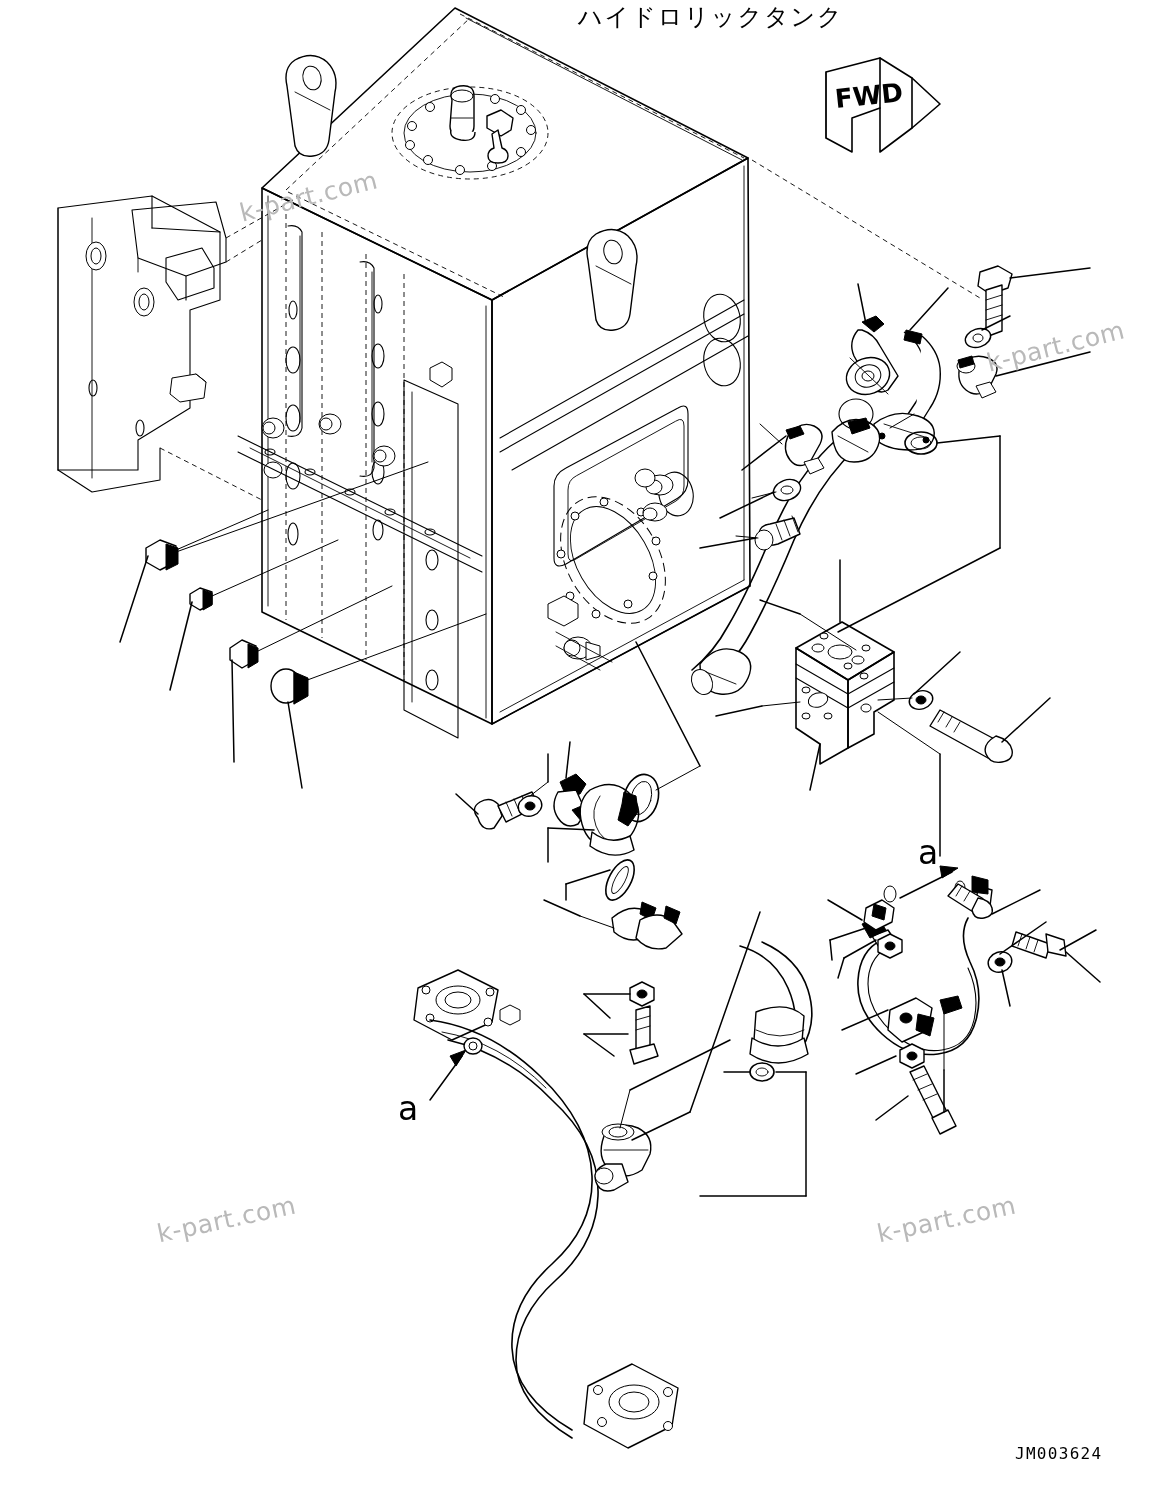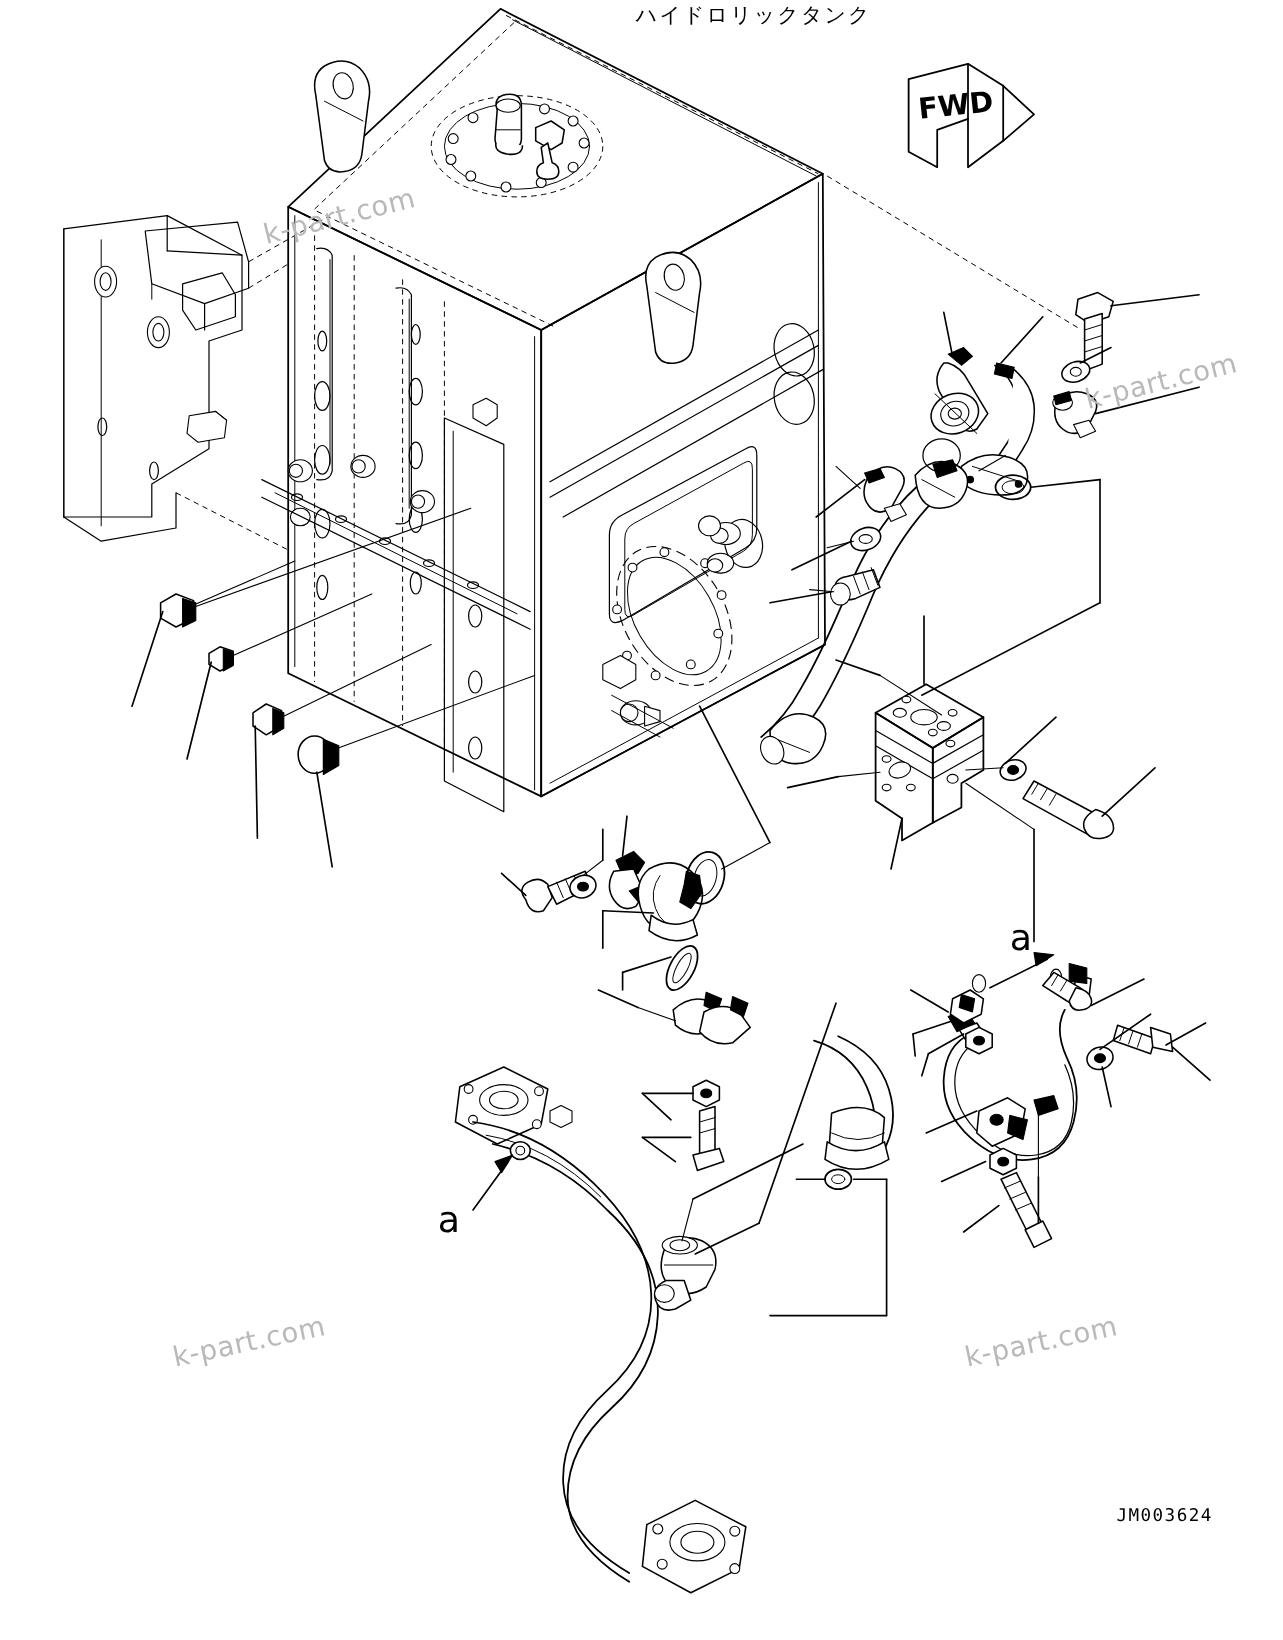--- a/index.html
+++ b/index.html
@@ -15,23 +15,23 @@
   .thin{fill:none;stroke:#000;stroke-width:0.9;stroke-linecap:round;stroke-linejoin:round;}
   .lead{fill:none;stroke:#000;stroke-width:1.5;stroke-linecap:round;}
   .leadthin{fill:none;stroke:#000;stroke-width:1.0;stroke-linecap:round;}
   .dash{fill:none;stroke:#000;stroke-width:1.0;stroke-dasharray:9 5;stroke-linecap:butt;}
   .dashfine{fill:none;stroke:#000;stroke-width:0.9;stroke-dasharray:5 4;stroke-linecap:butt;}
   .fil{fill:#000;stroke:#000;stroke-width:1.0;stroke-linejoin:round;}
   .wht{fill:#fff;stroke:#000;stroke-width:1.4;stroke-linejoin:round;}
   .wht2{fill:#fff;stroke:#000;stroke-width:1.0;stroke-linejoin:round;}
 
   .titleblk{position:absolute;left:578px;top:4px;width:400px;text-align:left;}
-  .t-jp{font-size:19px;letter-spacing:2.0px;line-height:1.15;white-space:nowrap;}
+  .t-jp{font-size:24px;letter-spacing:2.0px;line-height:1.15;white-space:nowrap;}
   .t-en{font-size:19px;letter-spacing:3.0px;line-height:1.2;white-space:nowrap;font-weight:600;}
-  .drawno{position:absolute;left:1015px;top:1368px;font-size:16px;letter-spacing:1.3px;text-align:right;}
+  .drawno{position:absolute;left:1015px;top:1444px;font-size:16px;letter-spacing:1.3px;text-align:right;}
   .calloutA{position:absolute;font-family:"DejaVu Sans","Liberation Sans",sans-serif;
             font-size:33px;line-height:1;}
   .wm{position:absolute;color:#b9b9b9;font-family:"DejaVu Sans","Liberation Sans",sans-serif;
       font-size:25px;letter-spacing:0.5px;white-space:nowrap;}
   .fwdtxt{font-family:"DejaVu Sans","Liberation Sans",sans-serif;font-size:26px;font-weight:700;}
 </style>
 </head>
 <body>
 
 <div id="sheet">

